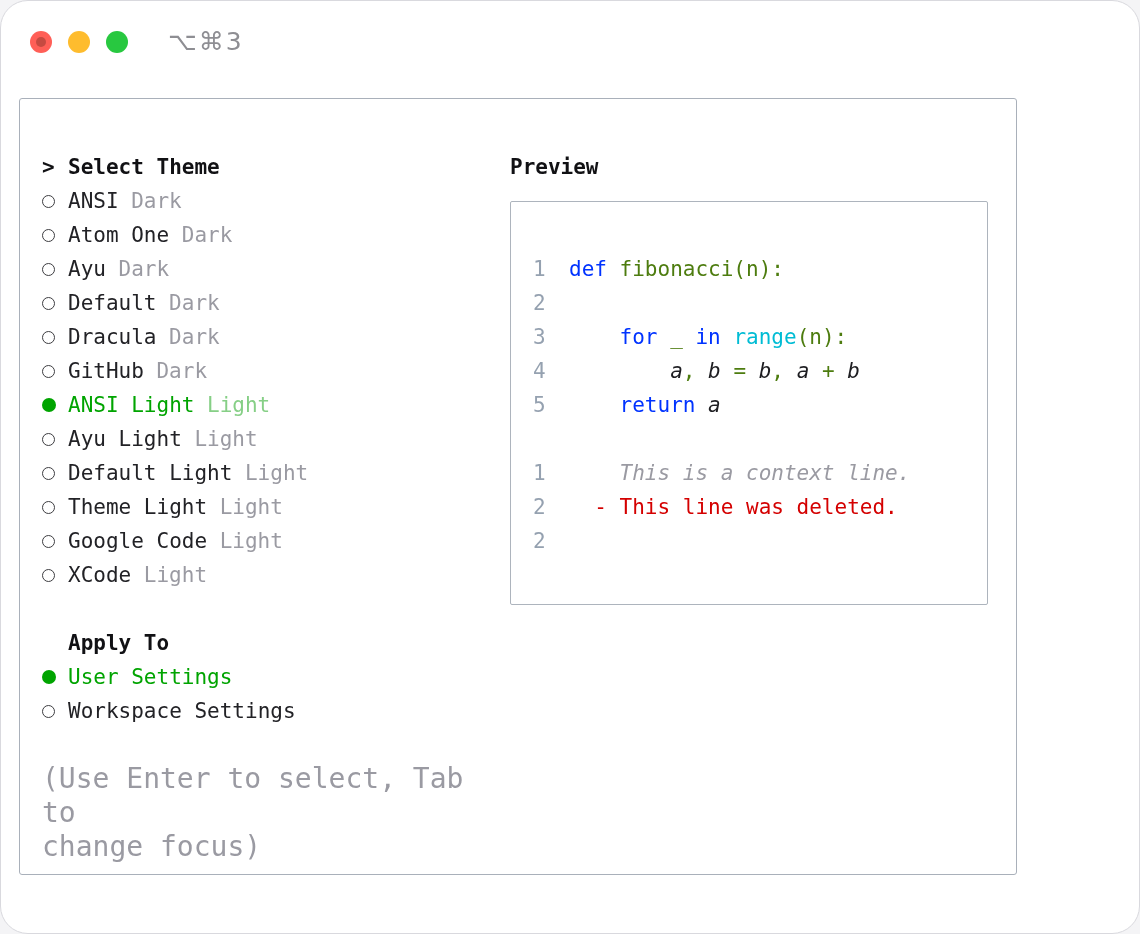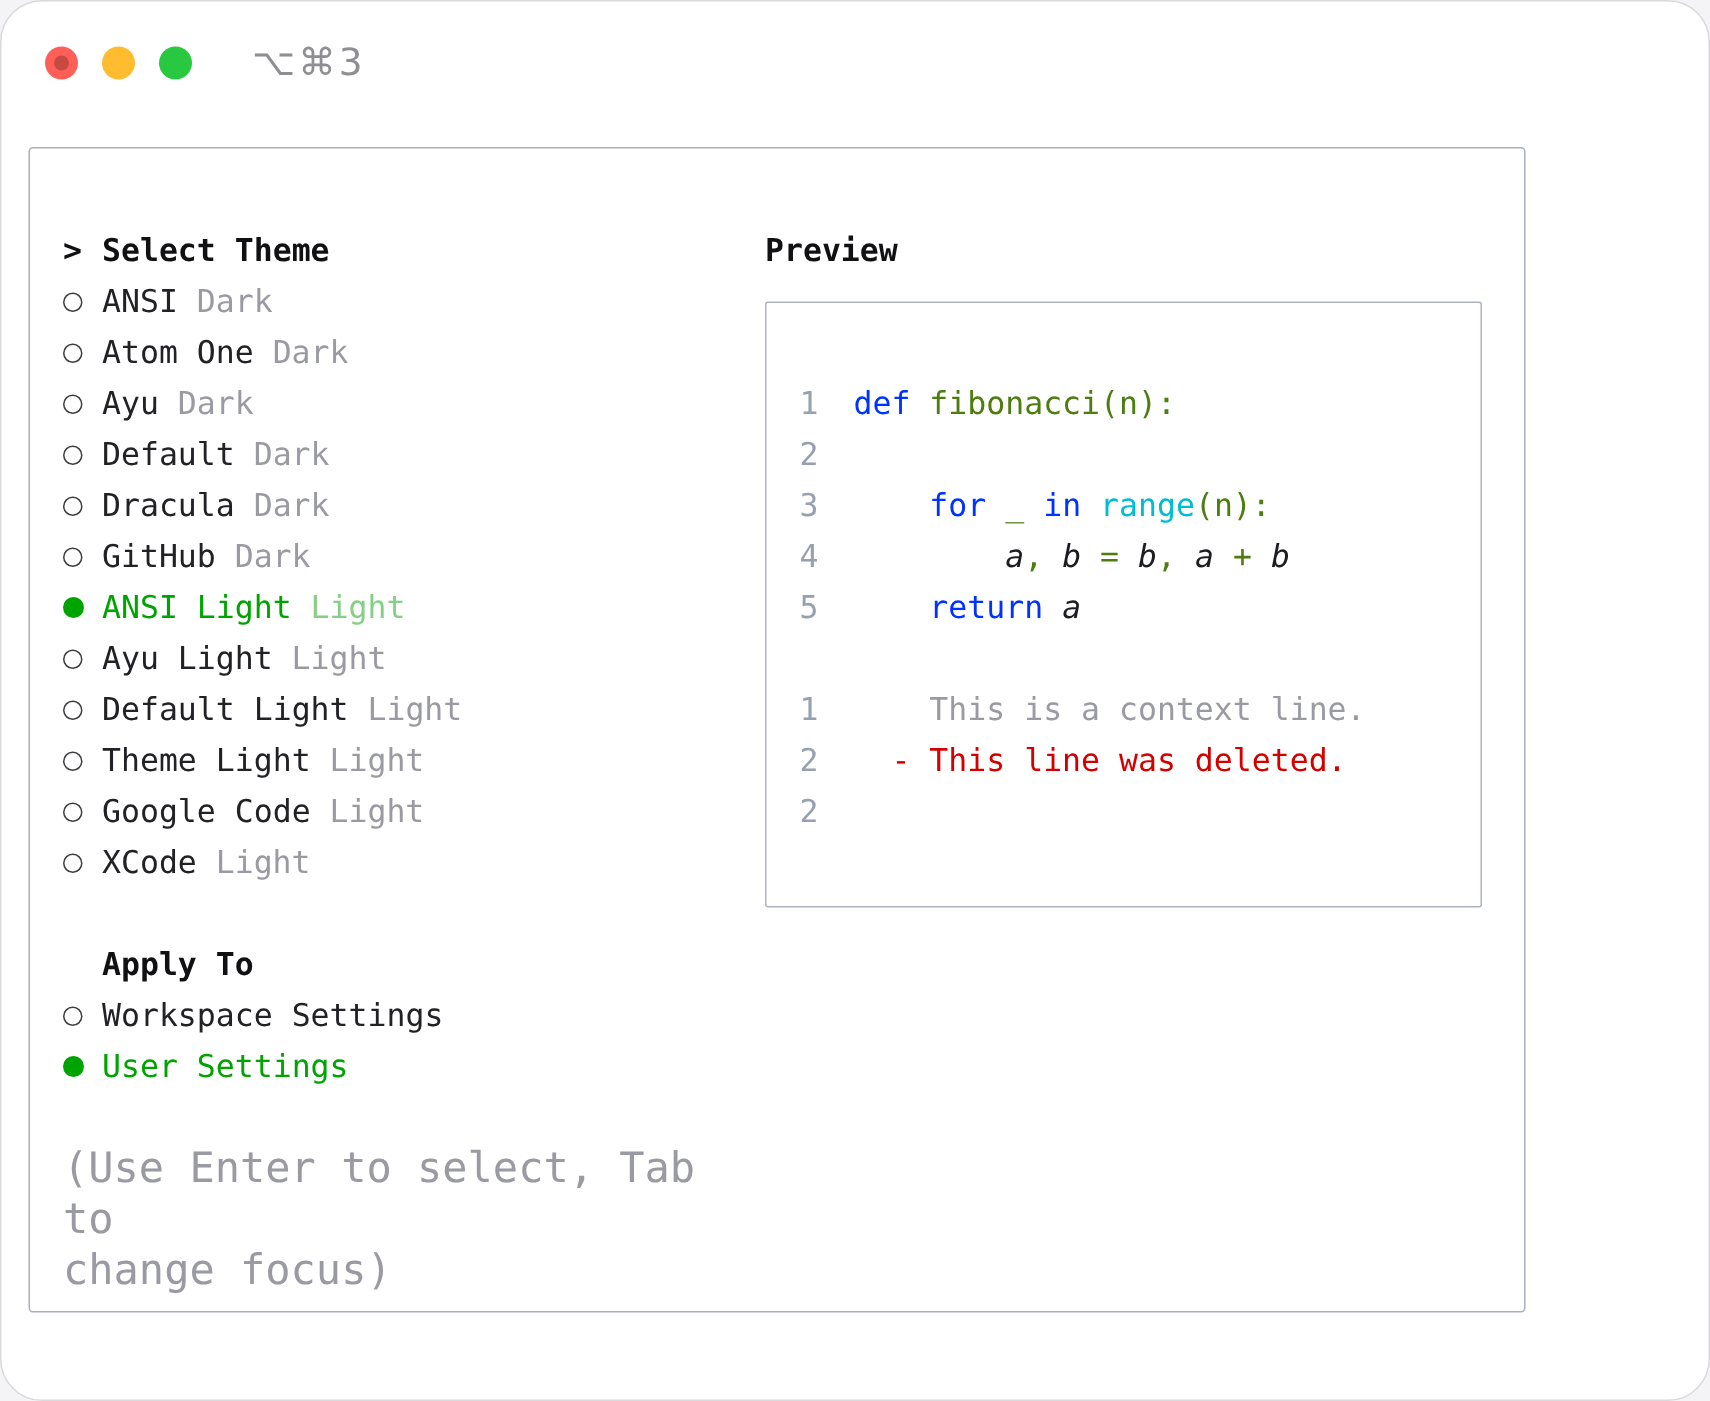--- a/index.html
+++ b/index.html
@@ -55,21 +55,21 @@
     padding:50px 0 0 22px; overflow:hidden;
   }
   .code-line { display:flex; height:34px; align-items:center; font-size:21px; }
   .ln { width:36px; color:#95a1b0; flex-shrink:0; white-space:pre; }
   .code { white-space:pre; color:#1d1d21; }
   .tok-plain    { color:#4d7c0f; }
   .tok-keyword  { color:var(--keyword-blue,#0033ff); }
   .tok-builtin  { color:var(--builtin-cyan,#00bcd4); }
   .tok-number   { color:var(--accent-green,#00a400); }
   .tok-variable { color:#1d1d21; font-style:italic; }
-  .tok-context  { color:var(--context-gray,#9a9aa2); }
+  .tok-context  { color:var(--context-gray,#9a9aa2);font-style:italic; }
   .tok-deleted  { color:var(--deleted-red,#d40000); }
   .tok-added    { color:var(--accent-green,#00a400); }
 </style>
 </head>
 <body>
 
 <div class="window">
 
   <div class="titlebar">
     <span class="light red"></span>
@@ -174,31 +174,31 @@
         </div>
 
       <div class="gap"></div>
 
       <div class="row header-row">
         <span class="marker"></span>
         <span>Apply To</span>
       </div>
 
       <div id="apply-list">
+          <div class="row theme-row selected">
+            <span class="marker">
+              <span class="dot on"></span>
+            </span>
+            <span class="label">User Settings</span>
+          </div>
           <div class="row theme-row">
             <span class="marker">
               <span class="dot"></span>
             </span>
             <span class="label">Workspace Settings</span>
-          </div>
-          <div class="row theme-row selected">
-            <span class="marker">
-              <span class="dot on"></span>
-            </span>
-            <span class="label">User Settings</span>
           </div>
         </div>
 
       <div class="hint">
         <div>(Use Enter to select, Tab to</div>
         <div>change focus)</div>
       </div>
     </div>
 
     <div class="right-col">

